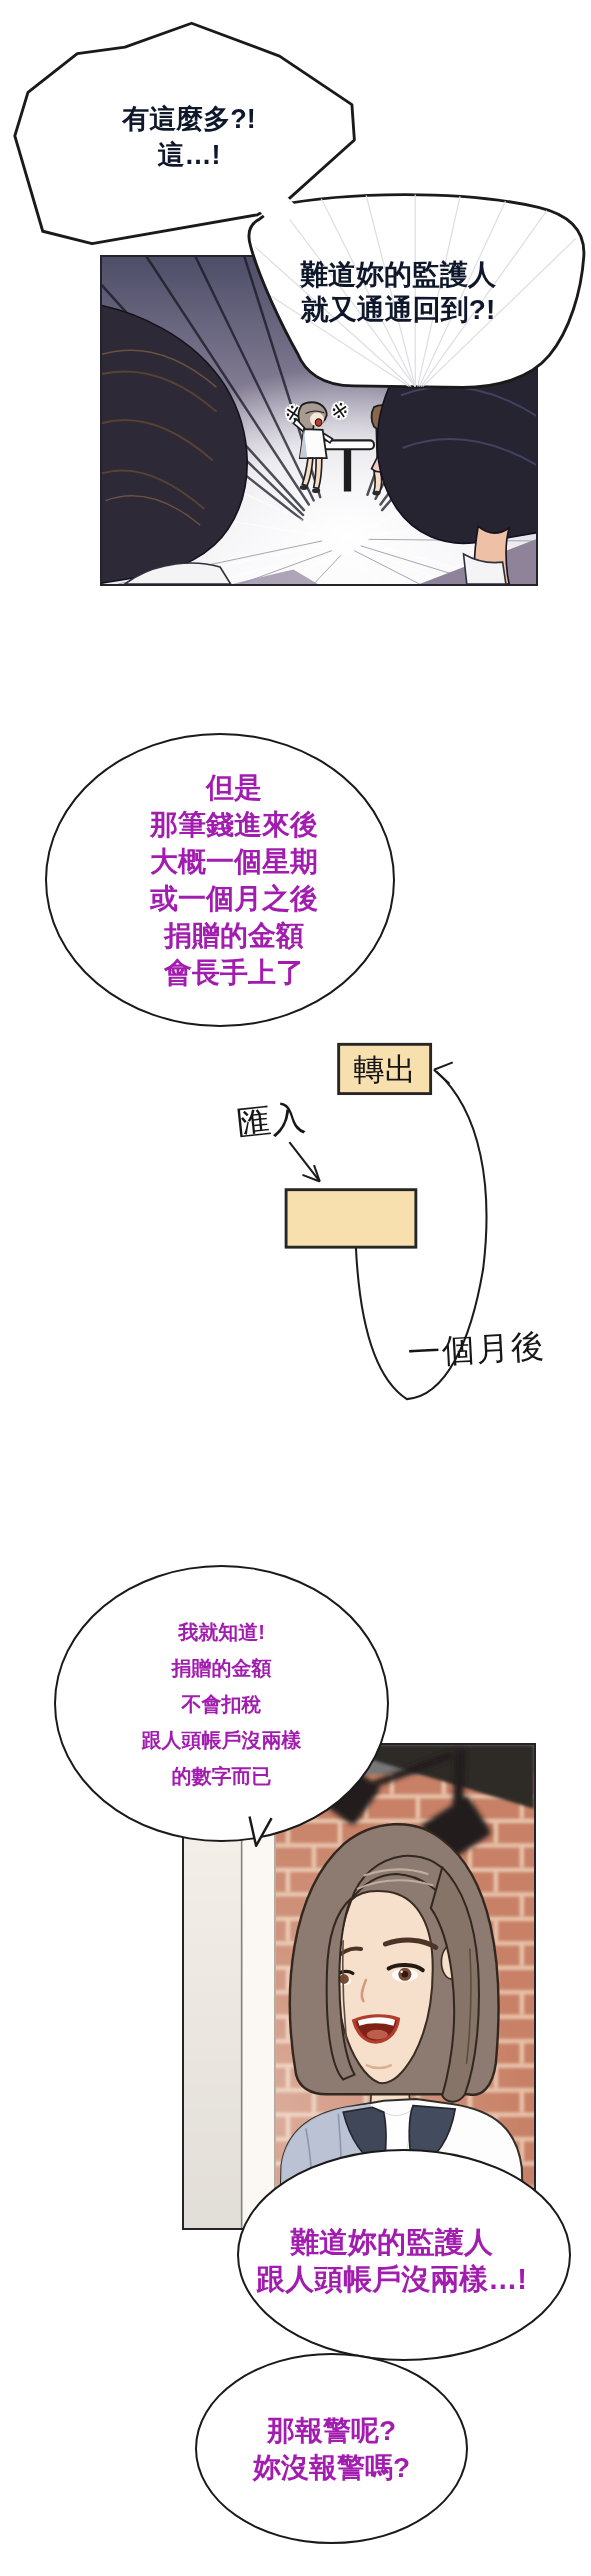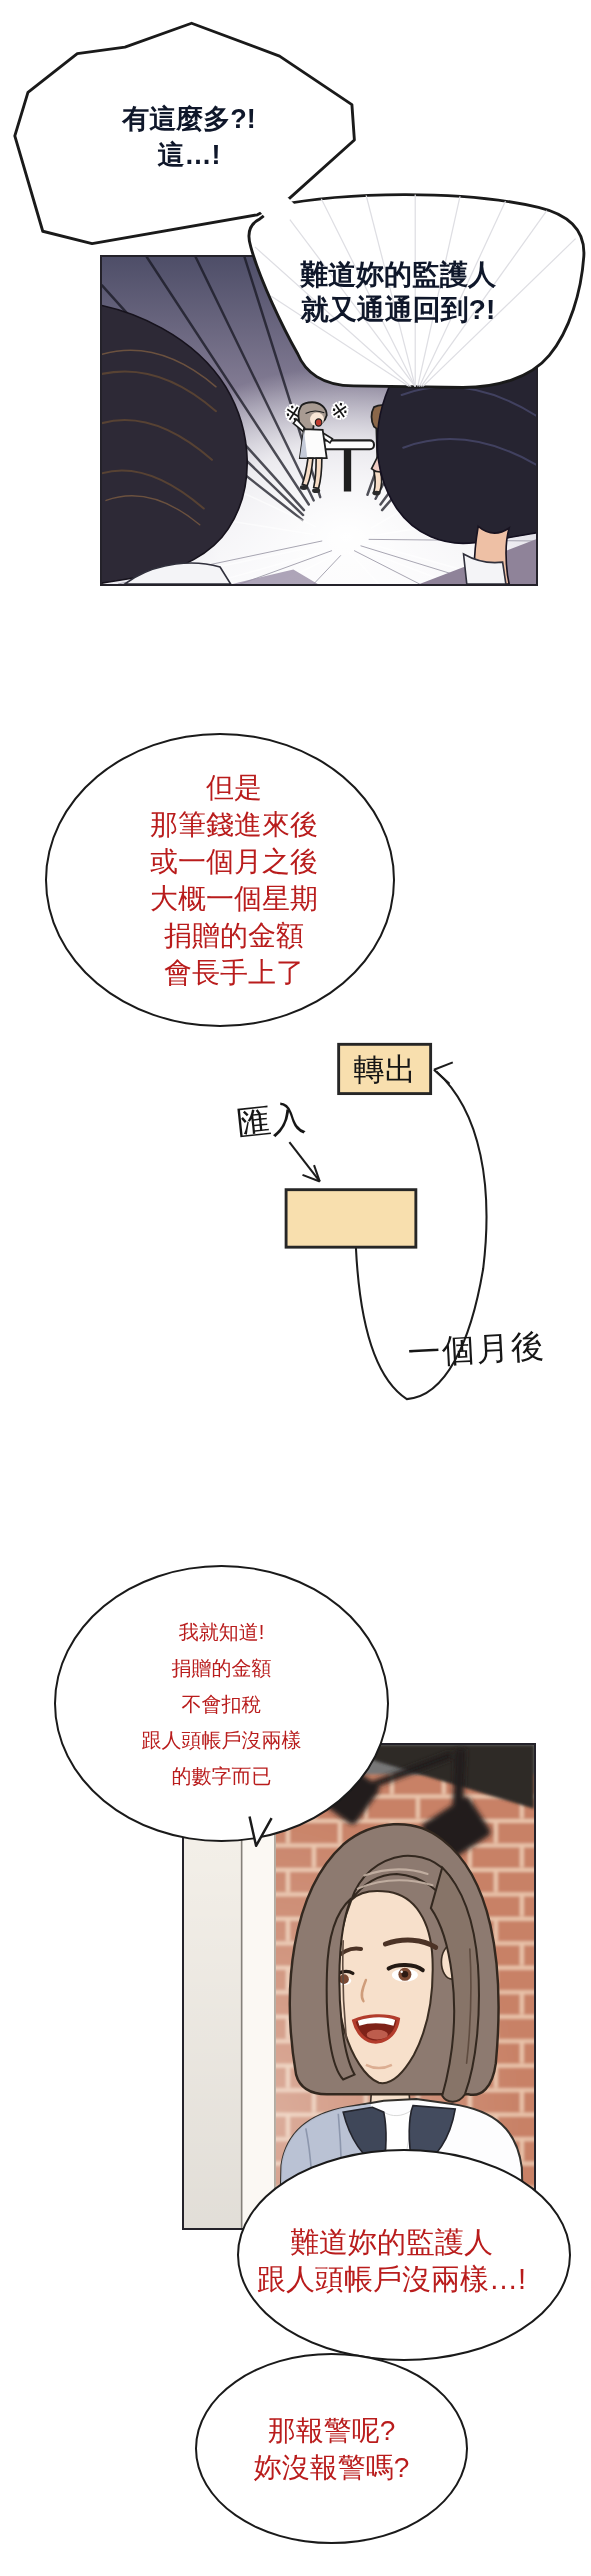--- a/index.html
+++ b/index.html
@@ -14,21 +14,21 @@
   .panel svg{ display:block; width:100%; height:100%; }
   .bubble-text{
     position:absolute; text-align:center; color:#0f172a; font-weight:700;
     white-space:nowrap; pointer-events:none;
   }
   .bubble-text div{ display:block; }
   .ellipse-bubble{
     position:absolute; box-sizing:border-box; background:#fff;
     border:2.5px solid var(--c-ink); border-radius:50%;
     display:flex; flex-direction:column; align-items:center; justify-content:center;
-    text-align:center; color:#b91c1c; font-weight:400;
+    text-align:center; color:#a21caf; font-weight:700;
   }
   svg text.sfx{ font-family:"DejaVu Sans","Liberation Sans",sans-serif; }
   .hand{ font-family:"DejaVu Sans","Liberation Sans",sans-serif; font-weight:400; fill:#161616; }
 </style>
 </head>
 <body>
 
 <div id="page">
 
   <div class="panel" style="left:100px; top:255px; width:438px; height:331px;">
@@ -174,22 +174,22 @@
     <div>這…!</div>
   </div>
   <div class="bubble-text" style="left:246px; top:257px; width:304px; font-size:28px; line-height:35px;">
     <div>難道妳的監護人</div>
     <div>就又通通回到?!</div>
   </div>
 
   <div class="ellipse-bubble" style="left:45px; top:733px; width:350px; height:294px; font-size:28px; line-height:37px; padding-left:28px;">
     <div>但是</div>
     <div>那筆錢進來後</div>
+    <div>大概一個星期</div>
     <div>或一個月之後</div>
-    <div>大概一個星期</div>
     <div>捐贈的金額</div>
     <div>會長手上了</div>
   </div>
 
   <svg class="abs" style="left:222px; top:1032px;" width="345" height="386" viewBox="0 0 420 470">
 
     <path d="M163,262 C167,345 182,419 225,447 C272,444 303,378 318,288 C330,190 316,97 261,48" fill="none" stroke="#1c1c1c" stroke-width="2.5"></path>
     <g stroke="#1c1c1c" stroke-width="2.5">
       <path d="M258,46 L281,37" fill="none"></path>
         <path d="M258,46 L277,63" fill="none"></path>

